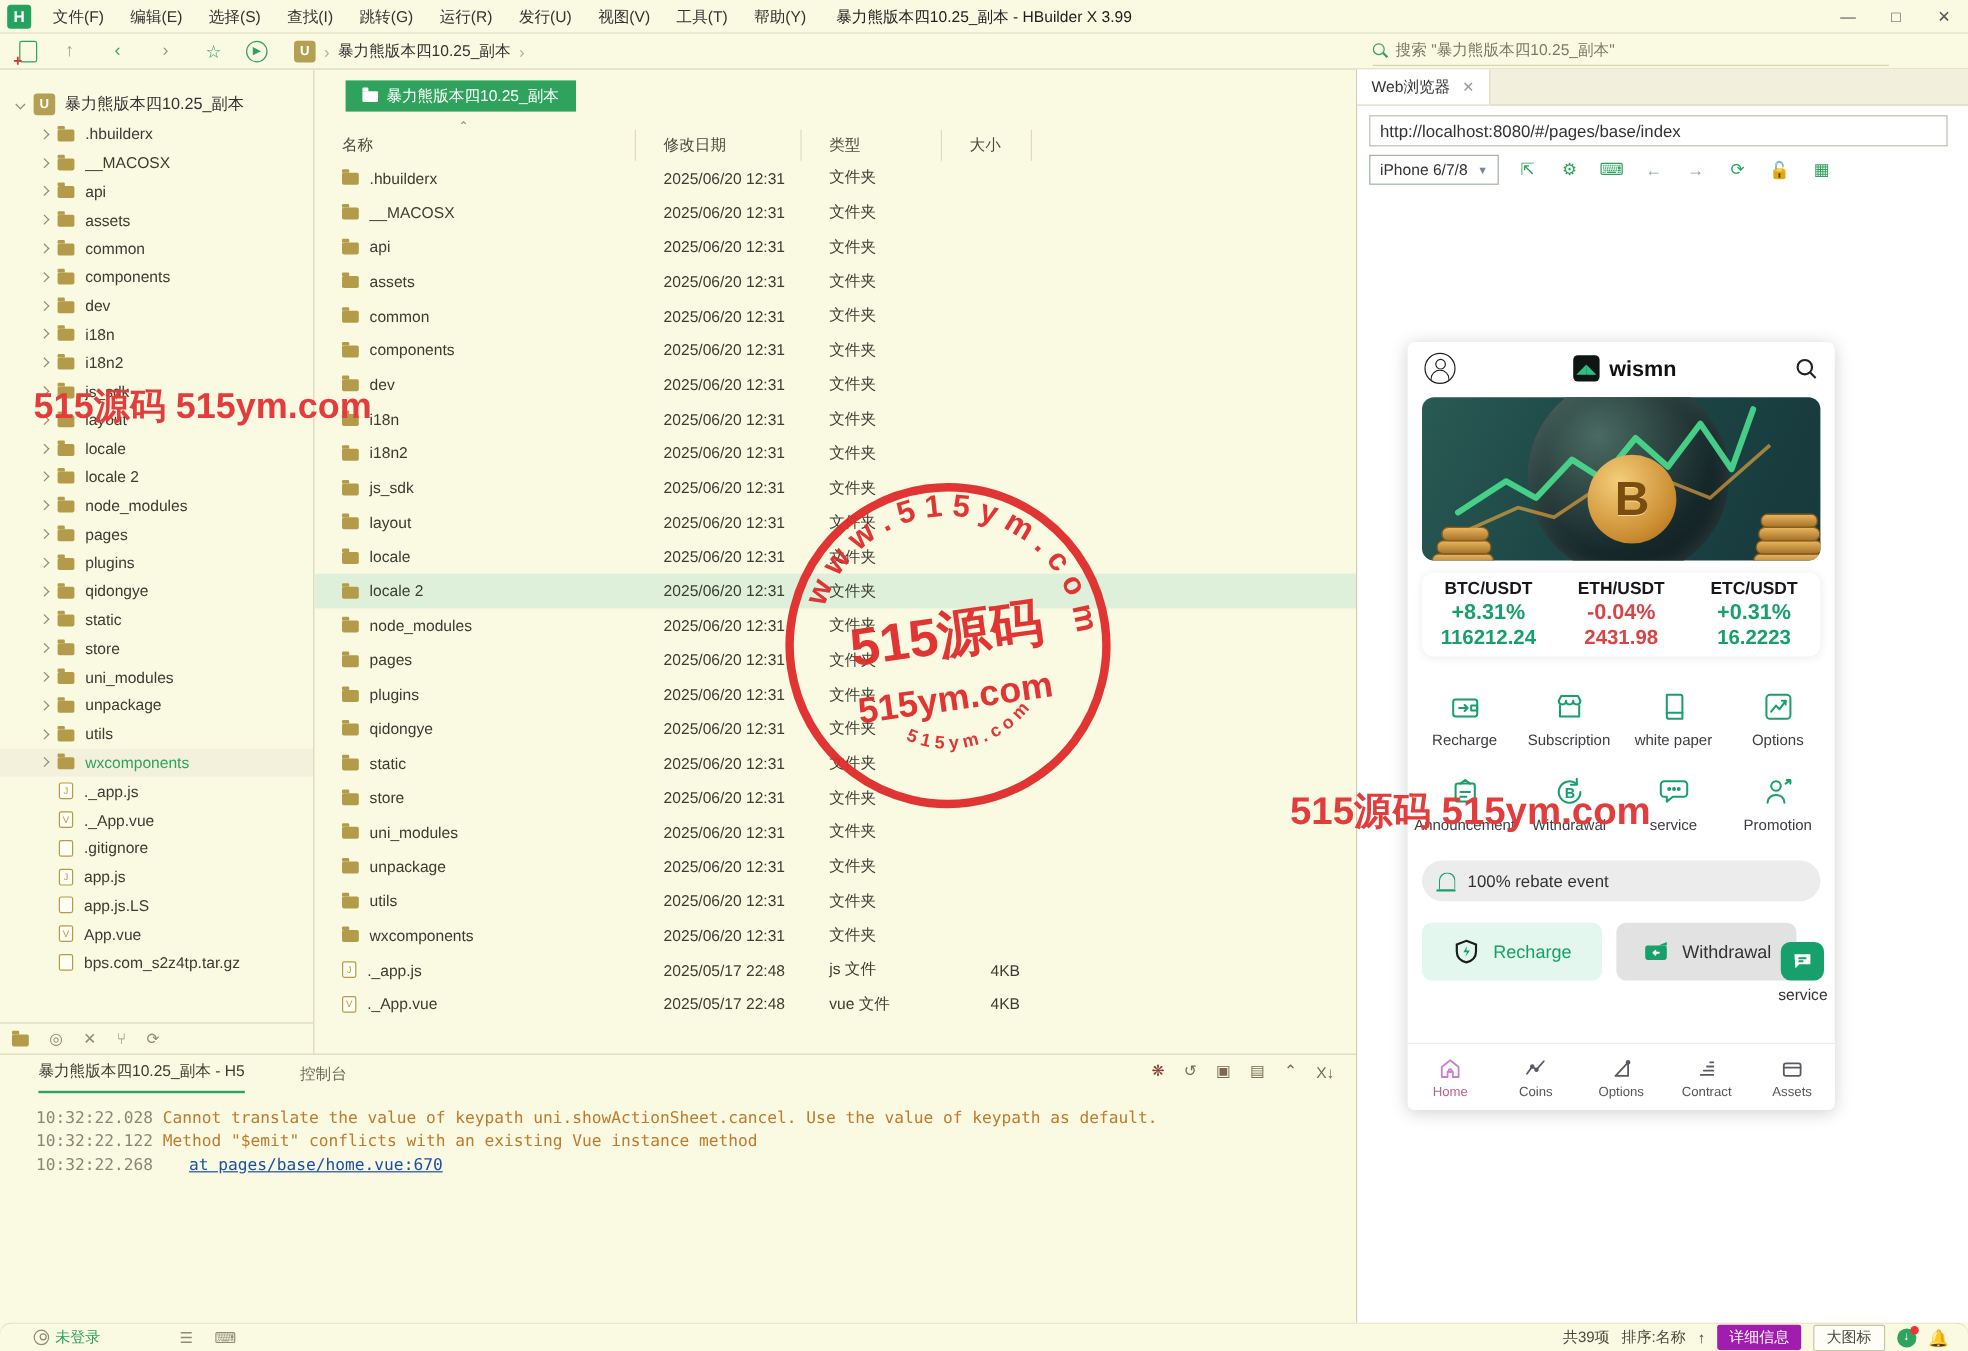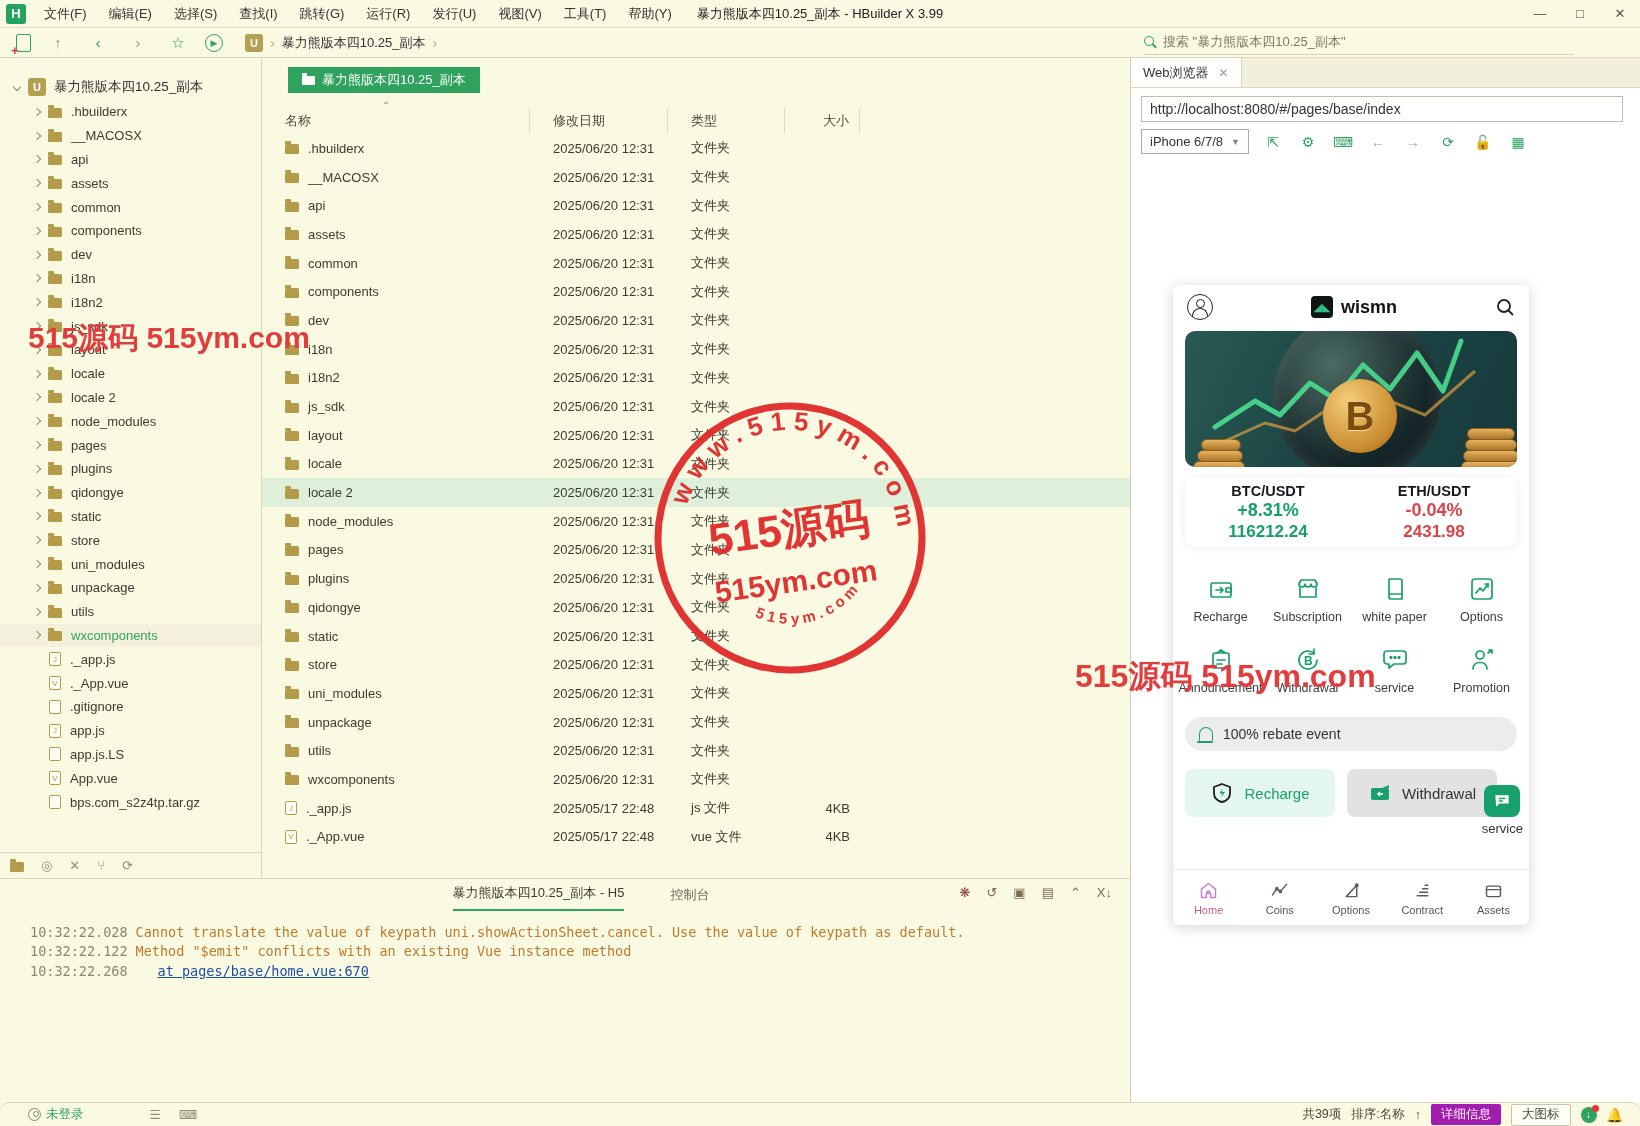--- a/index.html
+++ b/index.html
@@ -44,33 +44,33 @@
   .ficon { width:12px; height:14px; border:1.4px solid #b49b49; border-radius:2px; font-size:8px; color:#b49b49; display:flex; align-items:center; justify-content:center; flex:none; background:#fffef4; }
   .sidestrip { position:absolute; bottom:0; left:0; right:0; height:26px; border-top:1px solid #d9d6ba; display:flex; align-items:center; gap:17px; padding-left:10px; color:#8f8d74; font-size:13px; }
 
   
   .explorer { position:absolute; top:58px; left:262px; width:868px; height:820px; overflow:hidden; }
   .doctab { position:absolute; top:9px; left:26px; height:26px; background:#2fa35e; color:#fff; display:flex; align-items:center; gap:7px; padding:0 14px; font-size:13px; }
   .doctab .wfolder { position:relative; width:13px; height:9px; background:#fff; border-radius:1px; }
   .doctab .wfolder::before { content:""; position:absolute; top:-3px; left:0; width:5px; height:3px; background:#fff; border-radius:1px 1px 0 0; }
   .thead { position:absolute; top:50px; left:0; right:8px; height:26px; display:flex; color:#4a4a40; font-size:13px; }
   .thead > div { display:flex; align-items:center; border-right:1px solid #dedbbf; padding-left:23px; position:relative; }
-  .col-name { width:268px; } .col-date { width:138px; } .col-type { width:117px; } .col-size { width:75px; justify-content:flex-end; padding-right:10px; }
+  .col-name { width:268px; } .col-date { width:138px; } .col-type { width:117px; } .col-size { width:75px; justify-content:flex-end; padding-right:25px; }
   .sortmark { position:absolute; top:-8px; left:120px; color:#8f8d74; font-size:10px; }
   .tbody { position:absolute; top:76px; left:0; right:0; bottom:0; overflow:hidden; }
   .frow { display:flex; align-items:center; height:28.7px; font-size:13px; color:#3c3c33; }
   .frow.selected { background:#dff0da; }
   .frow .c1 { width:268px; display:flex; align-items:center; gap:9px; padding-left:23px; }
   .frow .c2 { width:138px; padding-left:23px; }
   .frow .c3 { width:117px; padding-left:23px; }
   .frow .c4 { width:75px; text-align:right; padding-right:10px; }
 
   
   .console { position:absolute; top:878px; left:0; width:1130px; height:224px; border-top:1px solid #d9d6ba; }
-  .ctabs { display:flex; align-items:flex-end; height:32px; padding-left:32px; gap:46px; position:relative;justify-content:center; }
+  .ctabs { display:flex; align-items:flex-end; height:32px; padding-left:32px; gap:46px; position:relative; }
   .ctab { padding-bottom:7px; font-size:13px; color:#3c3c33; }
   .ctab.active { border-bottom:2px solid #2fa35e; }
   .ctab.dim { color:#6d6b58; }
   .ctools { position:absolute; right:18px; top:6px; display:flex; gap:16px; color:#7c6a52; font-size:13px; align-items:center; }
   .ctools .bug { color:#8d3b2f; }
   .clog { padding:12px 0 0 30px; font-family:"DejaVu Sans Mono","Liberation Mono",monospace; font-size:13.5px; line-height:19.3px; }
   .clog .time { color:#8a8874; margin-right:8px; }
   .clog .log-warn { color:#bf7a2e; }
   .clog .log-info { color:#3c3c33; }
   .clog .log-link { color:#1d4fa8; text-decoration:underline; margin-left:22px; cursor:pointer;margin-top:37px; }
@@ -767,20 +767,25 @@
         <div class="tk up">
           <span class="pair">BTC/USDT</span>
           <span class="chg">+8.31%</span>
           <span class="price">116212.24</span>
         </div>
         <div class="tk down">
           <span class="pair">ETH/USDT</span>
           <span class="chg">-0.04%</span>
           <span class="price">2431.98</span>
         </div>
+        <div class="tk up">
+          <span class="pair">ETC/USDT</span>
+          <span class="chg">+0.31%</span>
+          <span class="price">16.2223</span>
+        </div>
       </div>
       <div class="pgrid">
         <div class="pg">
           <svg viewBox="0 0 28 28">
               <rect x="4" y="8" width="20" height="14" rx="2"></rect>
               <path d="M9 15h7m-2.5-2.5L16 15l-2.5 2.5"></path>
               <rect x="19" y="13" width="5" height="4"></rect>
             </svg>
           <span class="lbl">Recharge</span>
         </div>

